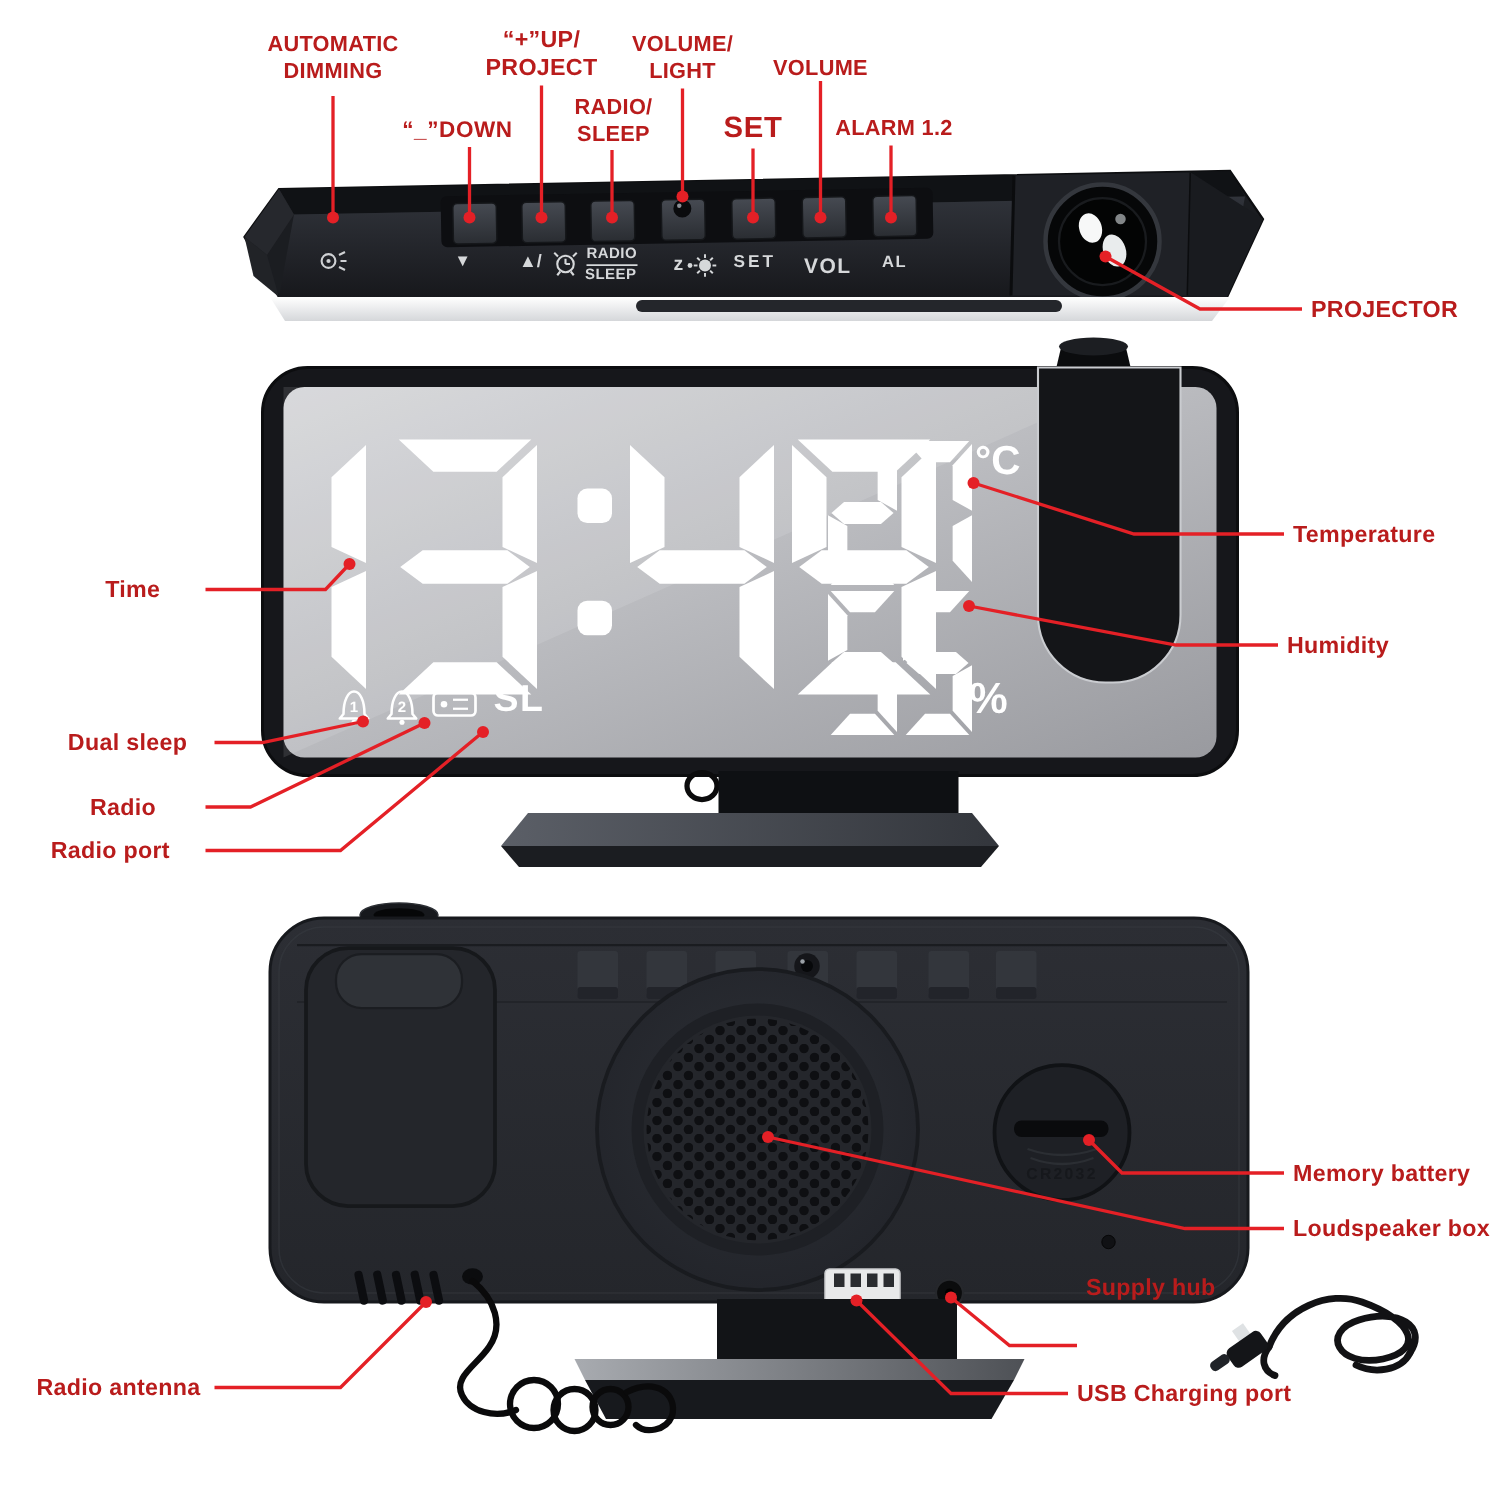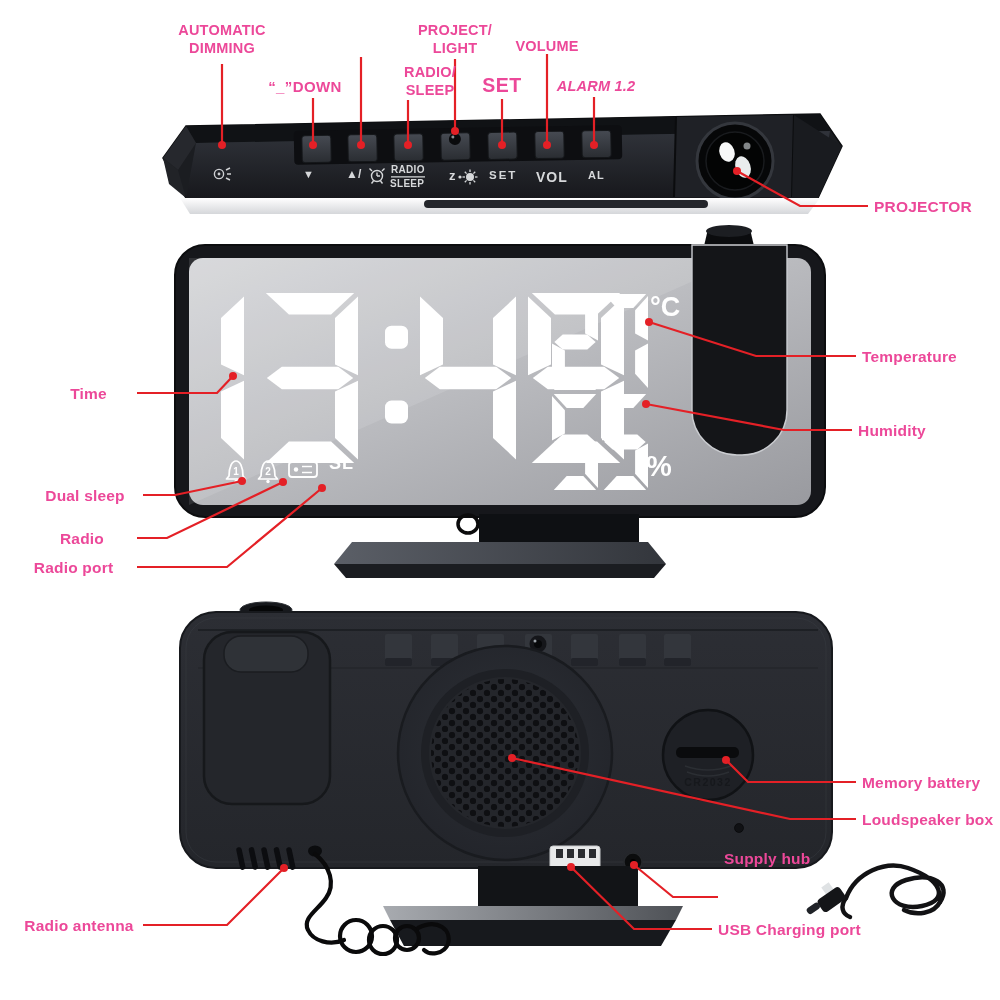--- a/index.html
+++ b/index.html
@@ -1,20 +1,20 @@
 <!DOCTYPE html>
 <html><head>
 <meta charset="utf-8">
 <style>
   html,body{margin:0;padding:0;background:#fff;}
   .stage{position:relative;width:1000px;height:1000px;background:#ffffff;
          font-family:"Liberation Sans",sans-serif;overflow:hidden;}
   .stage svg.layer{position:absolute;left:0;top:0;z-index:1;}
   svg.overlay{z-index:5 !important;}
-  .lbl{position:absolute;font-weight:700;color:#ec4899;font-size:15px;
+  .lbl{position:absolute;font-weight:700;color:#b91c1c;font-size:15px;
        letter-spacing:.2px;white-space:pre-line;line-height:1.22;z-index:6;}
   .lbl.c{text-align:center;}
   .lbl.r{text-align:center;}
   .s14{font-size:14.5px;}
   .s15{font-size:15.5px;}
   .s16{font-size:15px;letter-spacing:.4px;}
   .s19{font-size:19.5px;letter-spacing:.5px;}
   .print{position:absolute;color:#d6d8da;font-weight:700;z-index:4;line-height:1;}
   .disp{position:absolute;color:#ffffff;font-weight:700;z-index:3;line-height:1;}
 </style>
@@ -332,27 +332,29 @@
         <circle cx="512" cy="758" r="4"></circle>
         <circle cx="634" cy="865" r="4"></circle>
       <circle cx="571" cy="867" r="4"></circle>
         <circle cx="284" cy="868" r="4"></circle>
     </g>
   </svg>
 
   <div class="lbl c s14" style="left:147px;top:22px;width:150px;">AUTOMATIC
 DIMMING</div>
   <div class="lbl c s16" style="left:245px;top:78px;width:120px;">“_”DOWN</div>
-  <div class="lbl c s14" style="left:370px;top:64px;width:120px;">RADIO/
+  <div class="lbl c s15" style="left:301px;top:18px;width:120px;">“+”UP/
+PROJECT</div>
+  <div class="lbl c s14" style="left:349px;top:64px;width:120px;">RADIO/
 SLEEP</div>
-  <div class="lbl c s14" style="left:395px;top:22px;width:120px;">PROJECT/
+  <div class="lbl c s14" style="left:395px;top:22px;width:120px;">VOLUME/
 LIGHT</div>
   <div class="lbl c s19" style="left:462px;top:74px;width:80px;">SET</div>
   <div class="lbl c s14" style="left:487px;top:38px;width:120px;">VOLUME</div>
-  <div class="lbl c s14" style="left:534px;top:78px;width:124px;font-style:italic;">ALARM 1.2</div>
+  <div class="lbl c s14" style="left:534px;top:78px;width:124px;">ALARM 1.2</div>
   <div class="lbl s15" style="left:874px;top:198px;">PROJECTOR</div>
 
   <div class="lbl r s15" style="left:40px;top:385px;width:97px;">Time</div>
   <div class="lbl s15" style="left:862px;top:348px;">Temperature</div>
   <div class="lbl s15" style="left:858px;top:422px;">Humidity</div>
   <div class="lbl r s15" style="left:27px;top:487px;width:116px;">Dual sleep</div>
   <div class="lbl r s15" style="left:27px;top:530px;width:110px;">Radio</div>
   <div class="lbl r s15" style="left:10px;top:559px;width:127px;">Radio port</div>
 
   <div class="lbl s15" style="left:862px;top:774px;">Memory battery</div>
@@ -365,15 +367,15 @@
   <span class="print" style="left:346px;top:168px;font-size:12px;">▲/</span>
   <span class="print" style="left:391px;top:165px;font-size:10px;letter-spacing:.3px;">RADIO</span>
   <span class="print" style="left:390px;top:179px;font-size:10px;letter-spacing:.3px;">SLEEP</span>
   <span class="print" style="left:449px;top:169px;font-size:13px;">z</span>
   <span class="print" style="left:489px;top:170px;font-size:11.5px;letter-spacing:2px;">SET</span>
   <span class="print" style="left:536px;top:170px;font-size:14px;letter-spacing:1px;">VOL</span>
   <span class="print" style="left:588px;top:170px;font-size:11px;letter-spacing:1px;">AL</span>
 
   <span class="disp" style="left:650px;top:294px;font-size:27px;">°C</span>
   <span class="disp" style="left:646px;top:452px;font-size:29px;">%</span>
-  <span class="disp" style="left:329px;top:454px;font-size:18px;letter-spacing:1px;">SL</span>
+  <span class="disp" style="left:329px;top:454px;font-size:25px;letter-spacing:1px;">SL</span>
 
 </div>
 
 </body></html>

